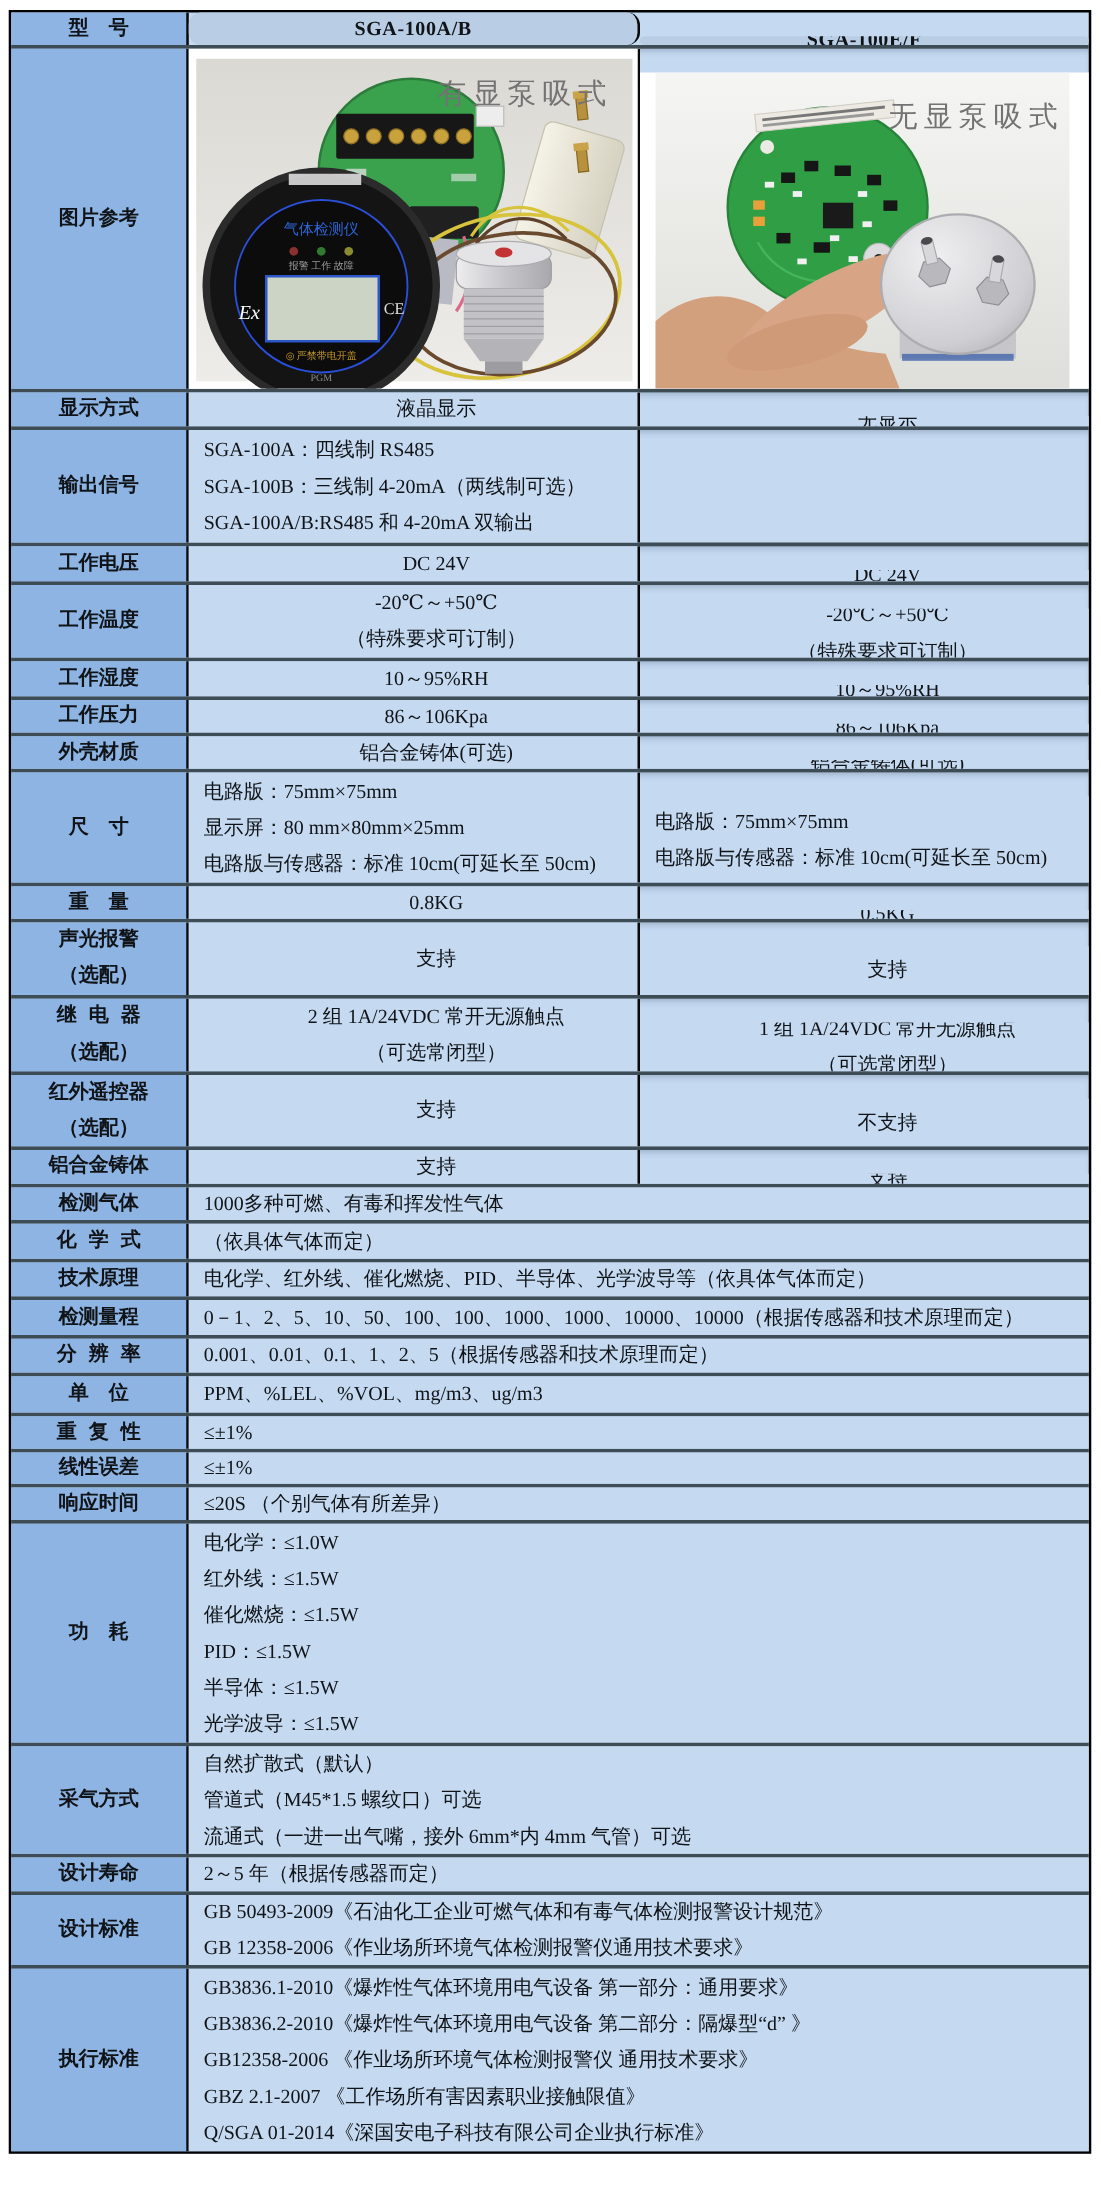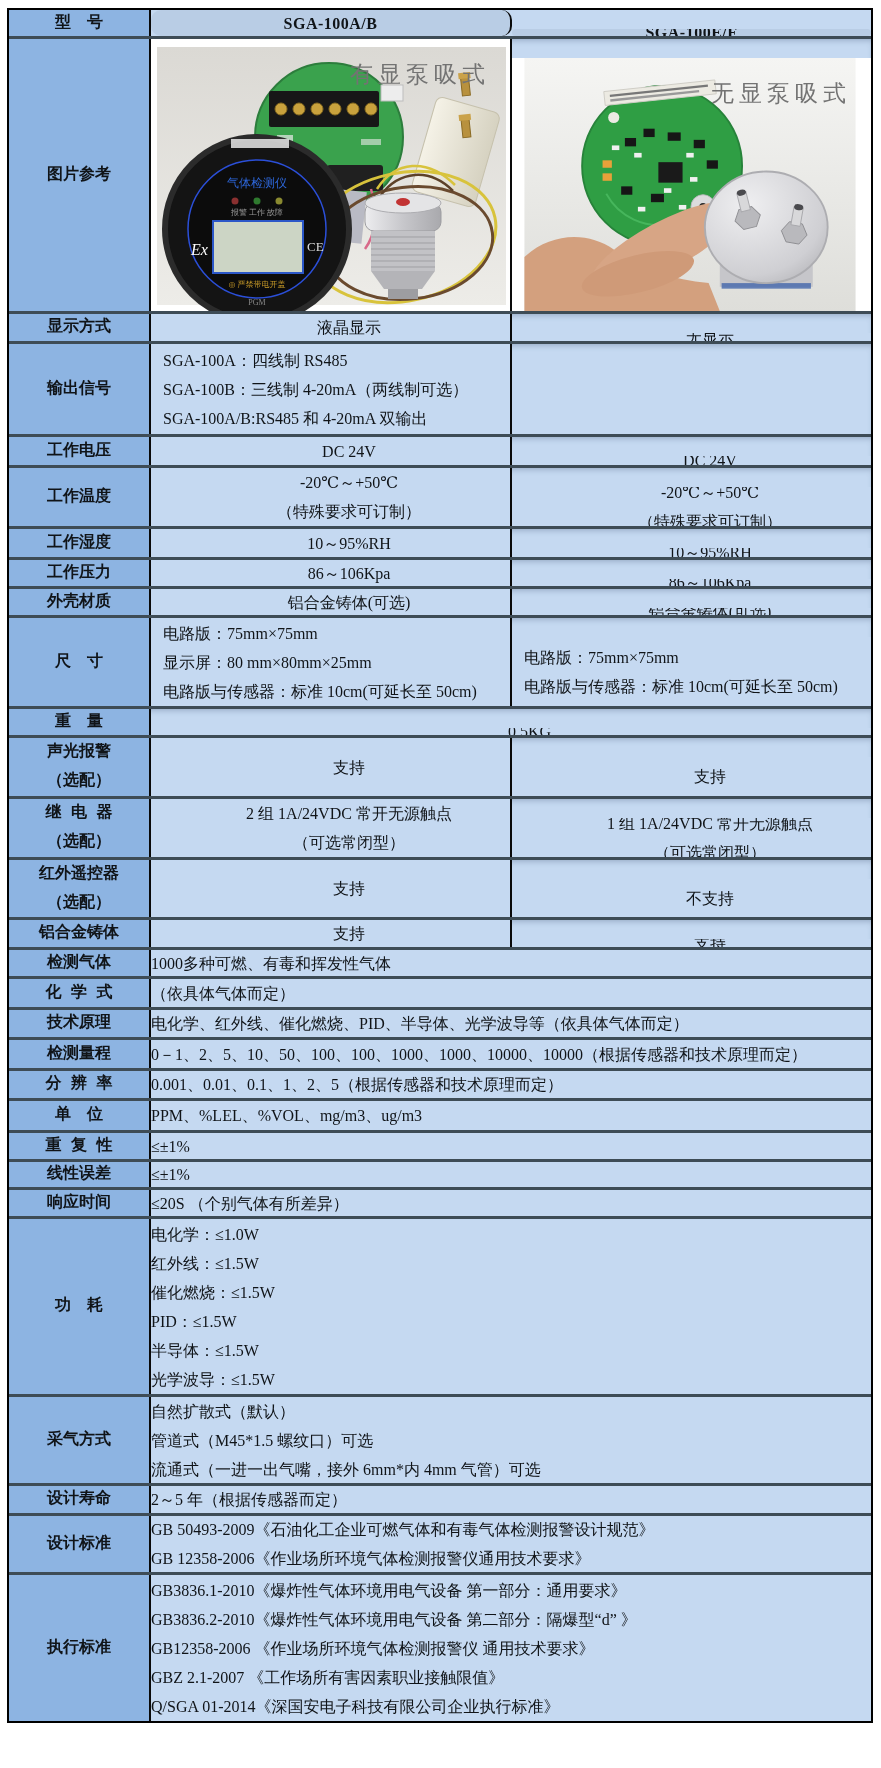--- a/index.html
+++ b/index.html
@@ -9,21 +9,21 @@
   .row{display:flex;border-top:3px solid #3e4c56;box-shadow:inset 0 4px 6px -3px rgba(55,75,105,.35);}
   .row.first{border-top:none;box-shadow:none;}
   .cell{box-sizing:border-box;display:flex;flex-direction:column;justify-content:center;overflow:hidden;}
   .label{flex:0 0 142px;width:142px;background:#8db4e2;border-right:2px solid #0a0a0a;
     align-items:center;text-align:center;font-weight:bold;font-size:16px;font-family:Liberation Mono, monospace;}
   .c1{flex:0 0 361px;width:361px;border-right:2px solid #0a0a0a;}
   .c2{flex:1 1 auto;margin-top:19px;}
   .val{background:#c5d9f1;font-size:16px;}
   .tcenter{align-items:center;text-align:center;padding-left:37px;}
   .tleft{align-items:flex-start;text-align:left;padding-left:12px;padding-right:4px;}
-  .vspan{flex:1 1 auto;background:#c5d9f1;font-size:16px;align-items:flex-start;text-align:left;}
+  .vspan{flex:1 1 auto;background:#c5d9f1;font-size:16px;align-items:flex-start;text-align:left;padding-left:12px;}
   .line{line-height:29px;white-space:nowrap;}
   .header-row .hcol{background:#b9cde5;align-items:center;font-size:16px;letter-spacing:.5px;font-weight:600;border-radius:10px;}
   .photo{background:#ffffff;position:relative;padding:0;justify-content:flex-start;}
   .photo svg{display:block;}
   .wm{position:absolute;top:20px;right:20px;font-size:23px;color:#737373;letter-spacing:5px;}
 </style>
 </head>
 <body>
 
 <div class="page">
@@ -298,20 +298,23 @@
       <div class="cell val c2 tleft">
         <div class="line">电路版：75mm×75mm</div>
         <div class="line">电路版与传感器：标准 10cm(可延长至 50cm)</div>
       </div>
     </div>
 
     <div class="row" style="height:26px">
       <div class="cell label">
           <div class="line">重　量</div>
         </div>
+      <div class="cell val c1 tcenter">
+          <div class="line">0.8KG</div>
+        </div>
       <div class="cell val c2 tcenter">
           <div class="line">0.5KG</div>
         </div>
     </div>
 
     <div class="row" style="height:58px">
       <div class="cell label">
         <div class="line">声光报警</div>
         <div class="line">（选配）</div>
       </div>

